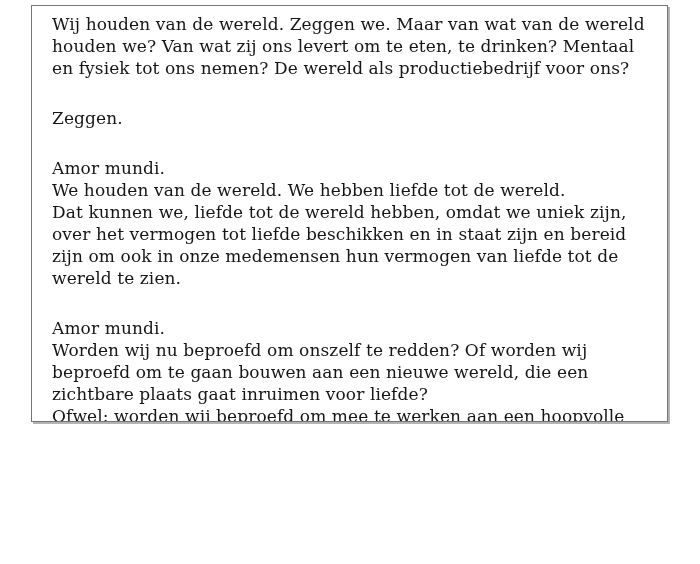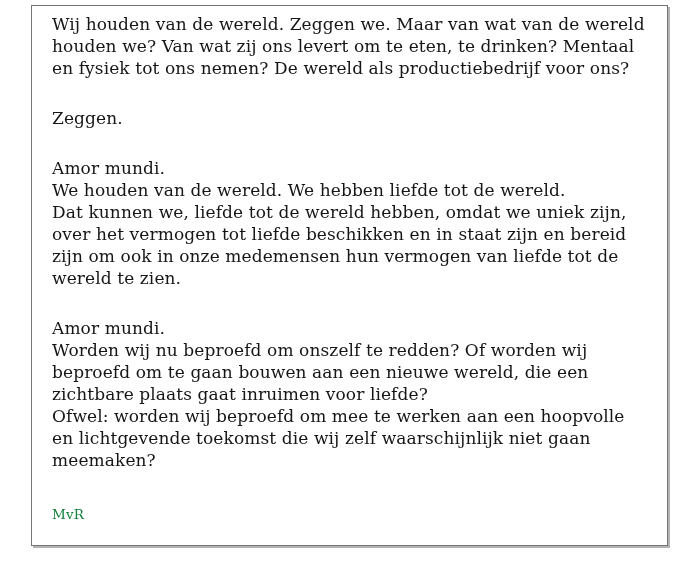--- a/index.html
+++ b/index.html
@@ -12,21 +12,21 @@
     height: 564px;
     position: relative;
     font-family: "DejaVu Serif", serif;
     overflow: hidden;
   }
   .page {
     position: absolute;
     left: 31px;
     top: 5px;
     width: 637px;
-    height: 541px;
+    height: 417px;
     box-sizing: border-box;
     background: #ffffff;
     border: 1px solid #757575;
     box-shadow: 2px 2px 0 #b3b3b3;
     padding: 7px 12px 0 20px;
     overflow: hidden;
   }
   .para {
     margin: 0 0 28px 0;
     font-size: 17px;

